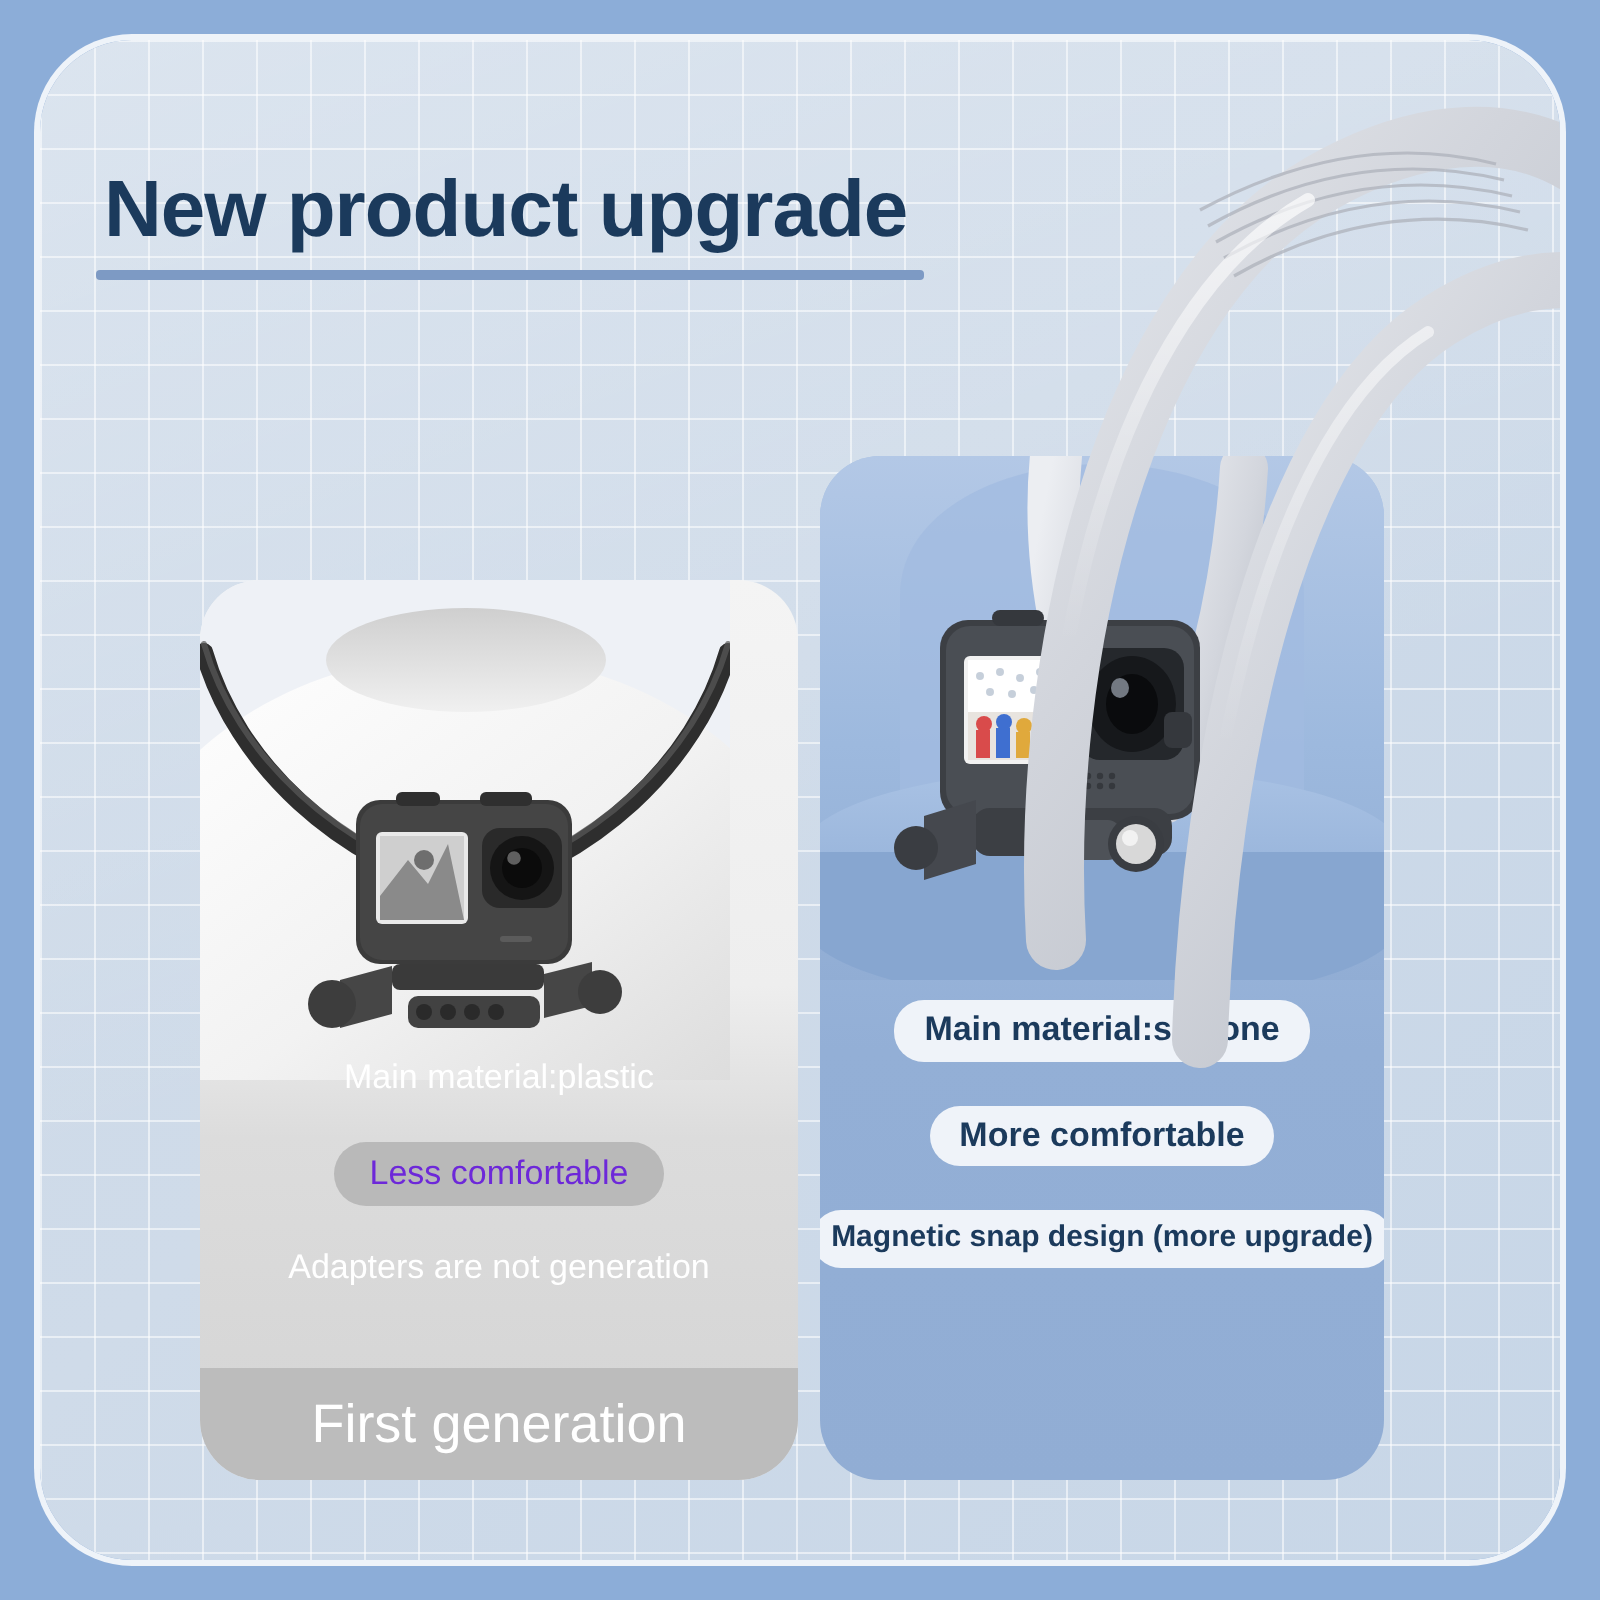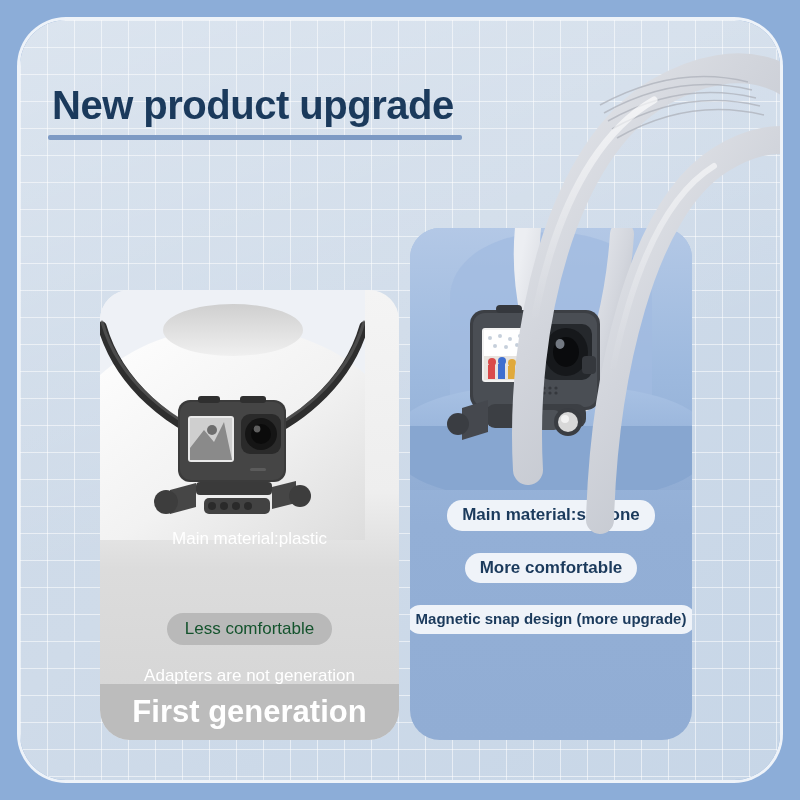--- a/index.html
+++ b/index.html
@@ -51,33 +51,33 @@
     z-index:20;}
   #panel-right{left:410px;top:228px;width:282px;height:512px;
     background:linear-gradient(to bottom,#a9c2e2 0%,#9db9de 30%,#93afd6 58%,#91add4 100%);
     z-index:20;}
 
   .photo{position:absolute;left:0;top:0;right:0;overflow:hidden;}
   .labels{position:absolute;left:0;right:0;display:flex;flex-direction:column;align-items:center;}
   .lbl{font-size:17px;line-height:1.1;white-space:nowrap;}
   .lbl-plain-left{color:#ffffff;font-weight:normal;}
   .pill-left{
-    background:#b9b9b9;color:#14532d;font-weight:normal;
-    border-radius:16px;padding:7px 18px;margin-top:42px;
+    background:#b9b9b9;color:#6d28d9;font-weight:normal;
+    border-radius:16px;padding:7px 18px;
   }
   .pill-right{
     background:#eff3f9;color:#1B3A5C;font-weight:bold;
     border-radius:15px;padding:6px 15px;
   }
   .genbar{
     position:absolute;left:0;right:0;bottom:0;height:56px;
     display:flex;align-items:center;justify-content:center;
     border-bottom-left-radius:30px;border-bottom-right-radius:30px;
   }
-  #genbar-left{background:#bcbcbc;color:#ffffff;font-size:31px;font-weight:bold;text-align:center;}
+  #genbar-left{background:#bcbcbc;color:#ffffff;font-size:27px;font-weight:normal;text-align:center;}
   #genbar-right{background:#2B4A9B;color:#ffffff;font-size:25px;font-weight:bold;}
 </style>
 </head>
 <body>
 
 <div id="stage">
 
   <div id="card"></div>
 
   <div id="headline">

